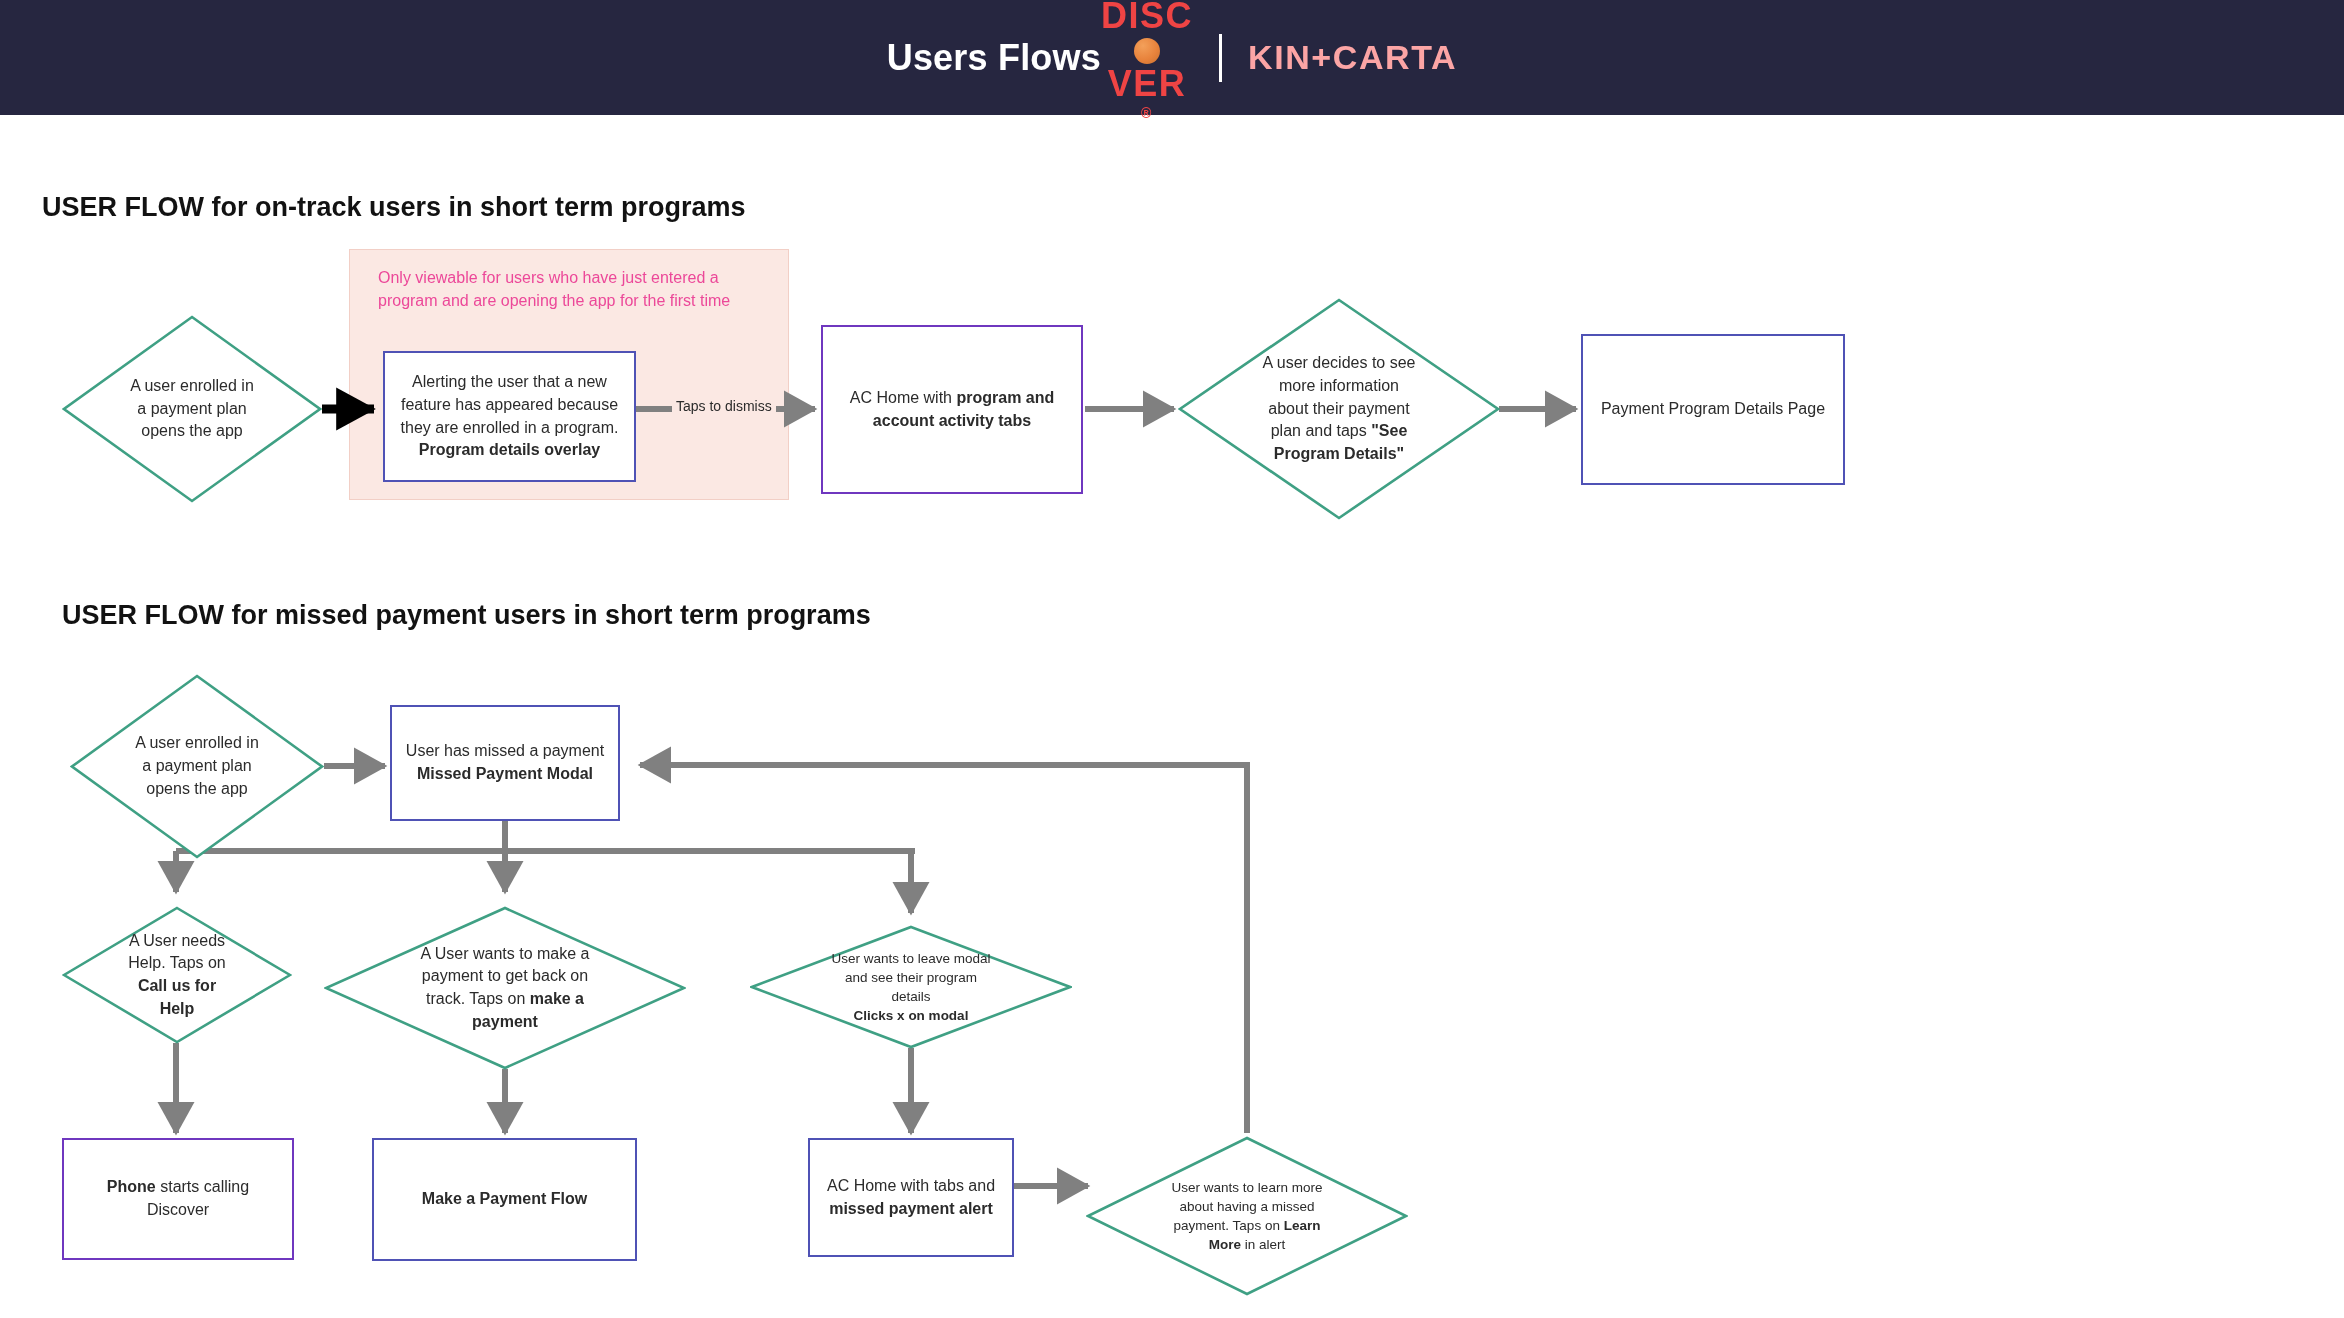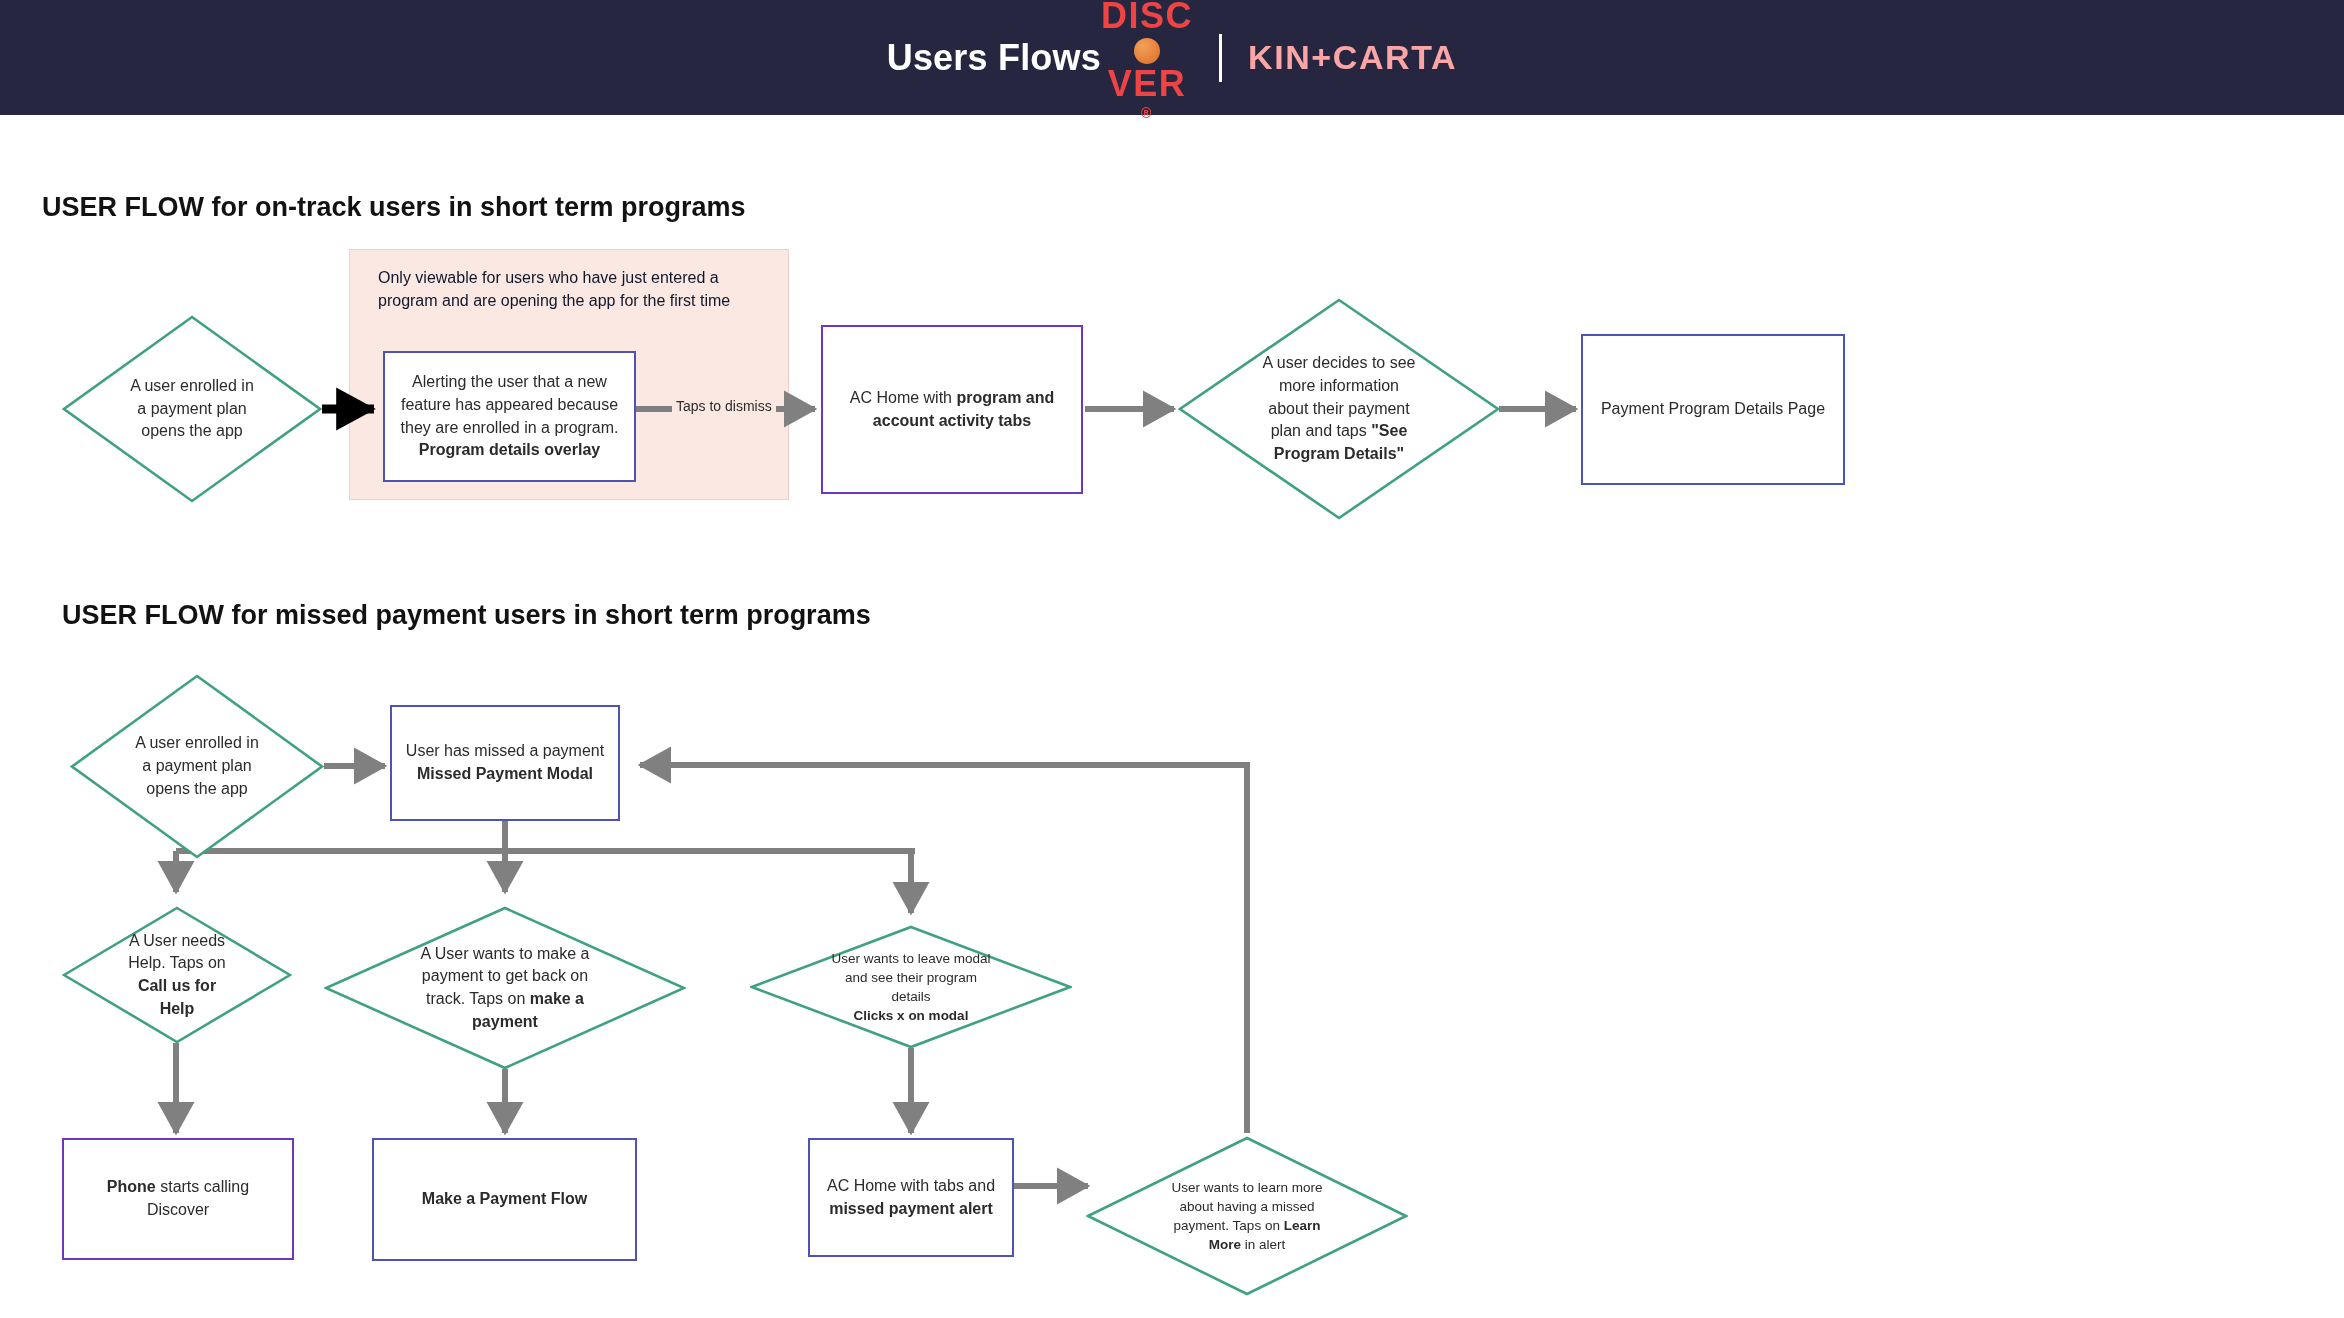--- a/index.html
+++ b/index.html
@@ -48,21 +48,21 @@
   #flow2-title { left:62px; top:600px; }
 
   
   #connectors { position:absolute; left:0; top:0; width:2344px; height:1318px; }
 
   
   .annot-region {
     position:absolute; background:#fbe8e3; border:1px solid #f2cfc6;
   }
   .annot-text {
-    position:absolute; font-size:16px; color:#0f172a; line-height:1.45;
+    position:absolute; font-size:16px; color:#ec4899; line-height:1.45;
     width:400px;
   }
 
   
   .node {
     position:absolute; display:flex; align-items:center; justify-content:center;
     text-align:center; color:#2b2b2b;
   }
   .box {
     background:#fff; border:2px solid #4f52b5;

